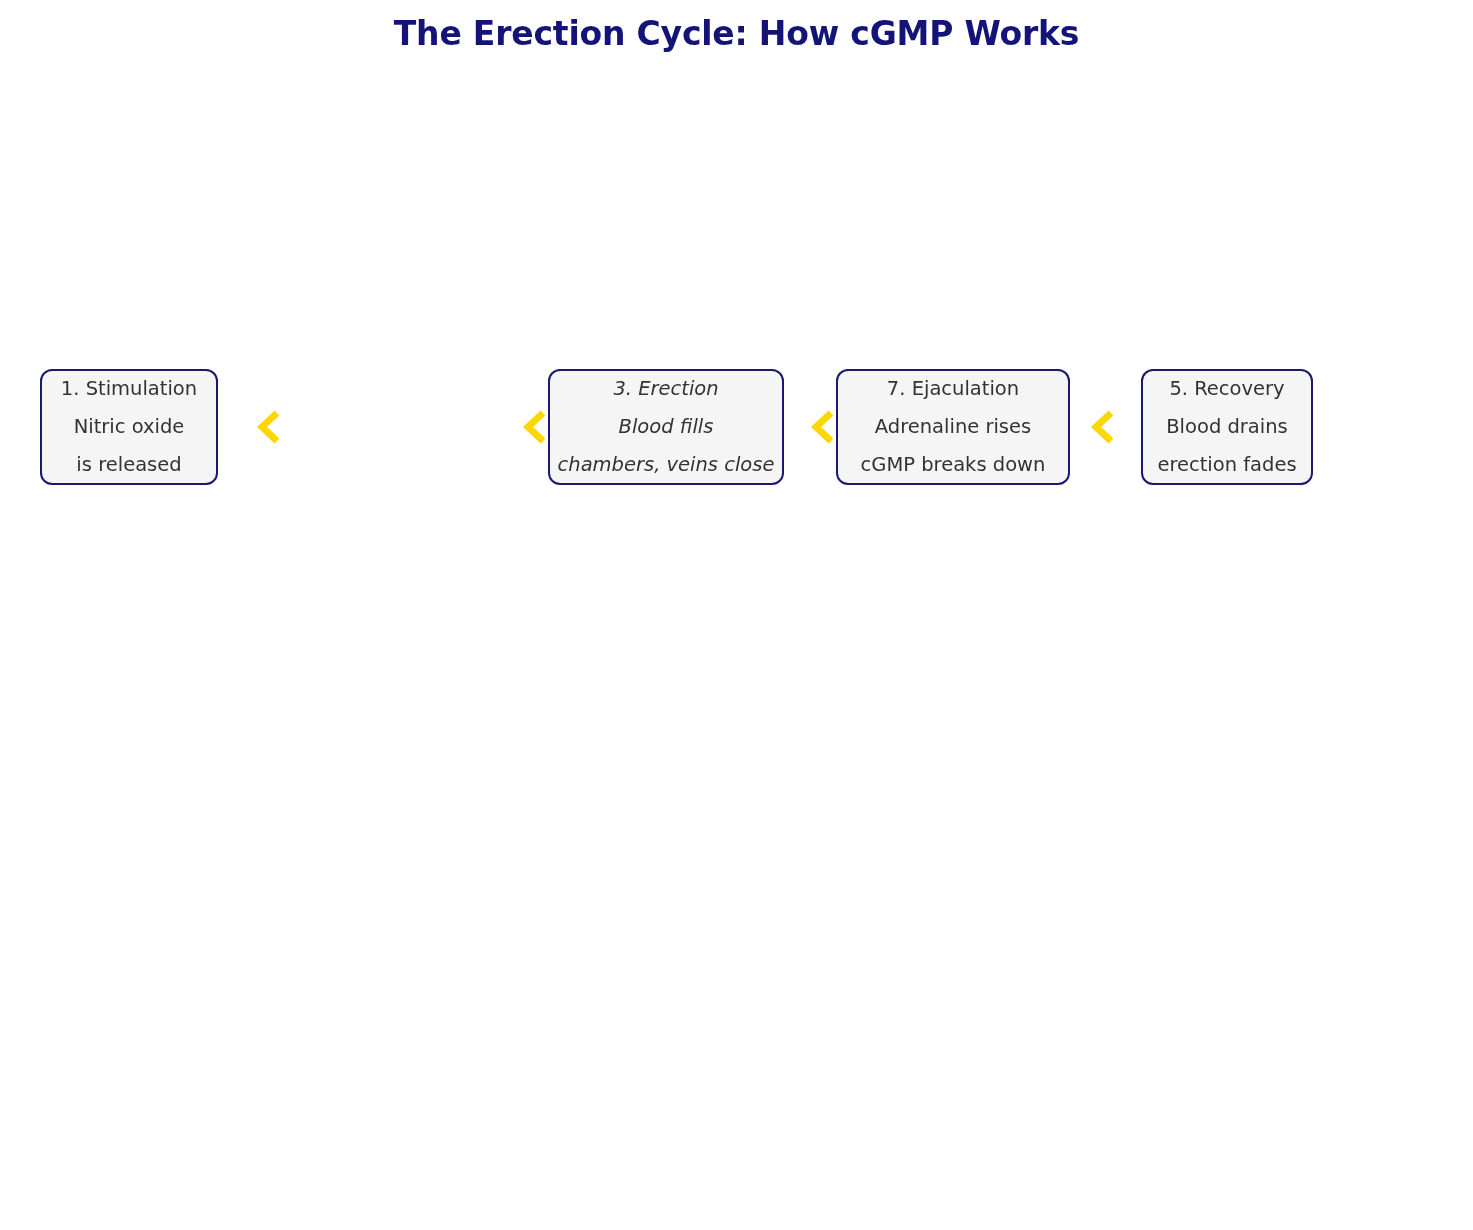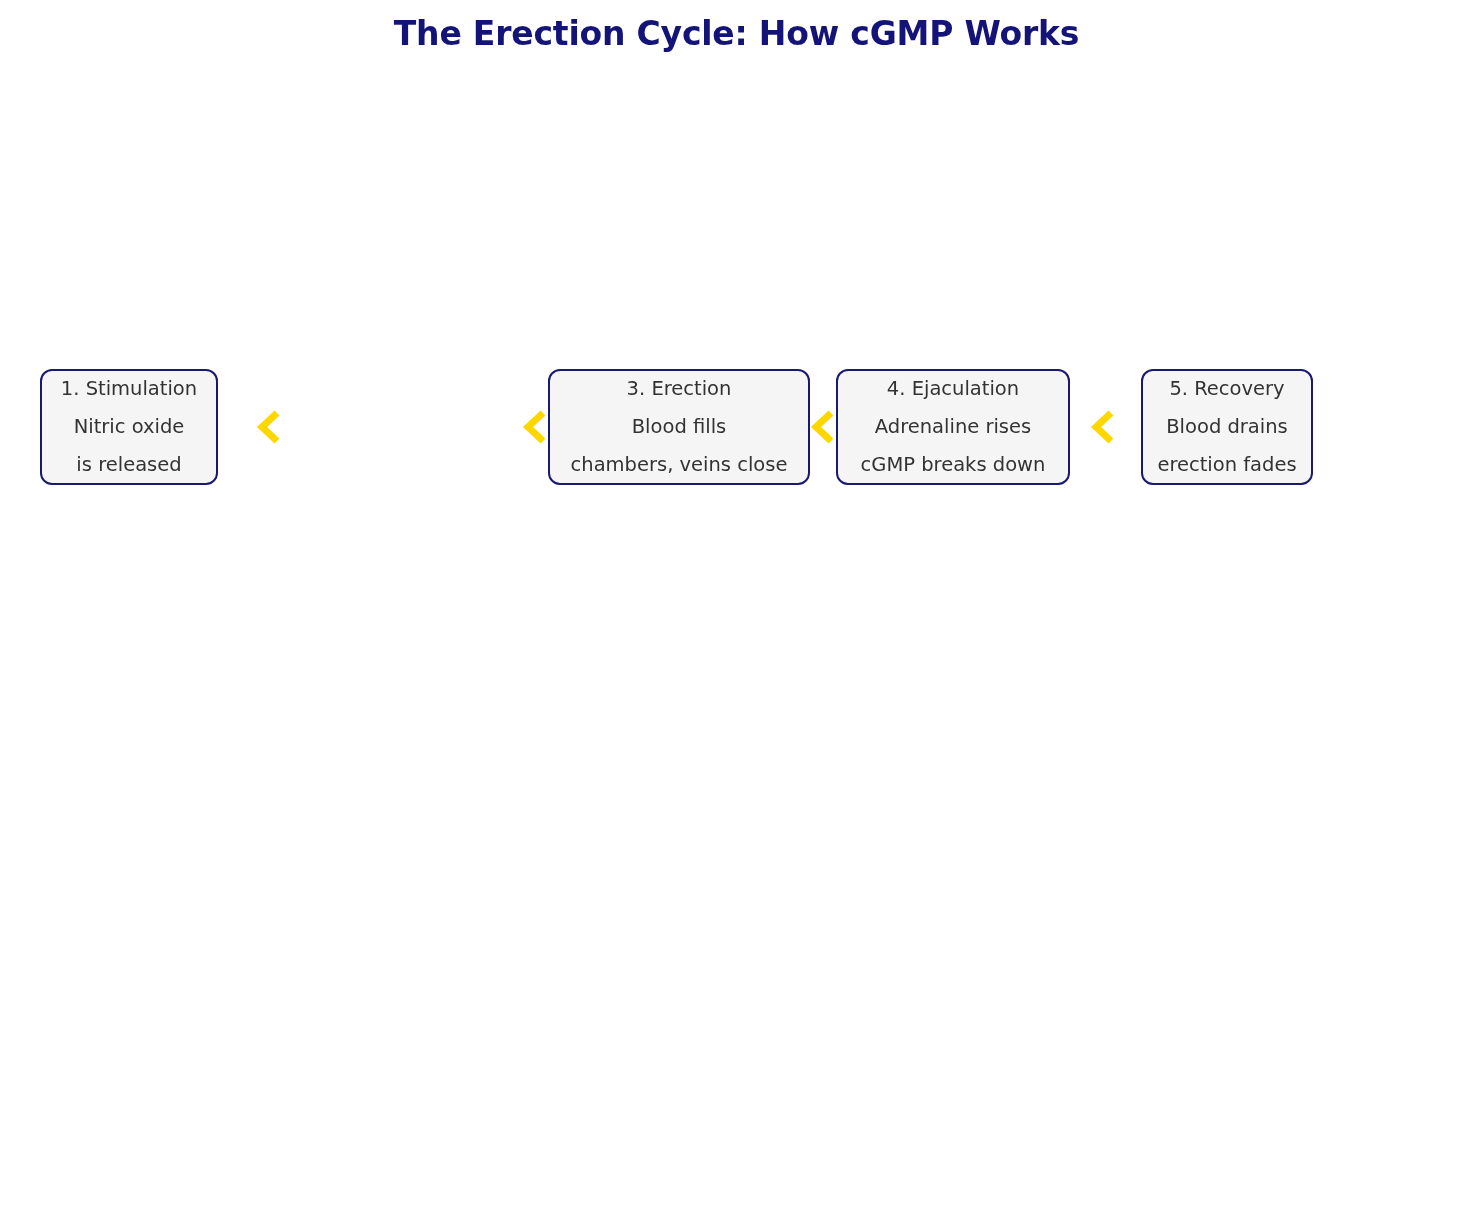--- a/index.html
+++ b/index.html
@@ -59,21 +59,21 @@
     font-size: 19.5px;
     line-height: 38px;
     color: #333333;
     white-space: pre-line;
     padding: 0 6px;
   }
 
   
   .node-1 { left: 40px;   width: 178px; }
   .node-2 { left: 293px;  width: 221px; }
-  .node-3 { left: 548px;  width: 262px; }
+  .node-3 { left: 548px;  width: 236px; font-style: italic; }
   .node-4 { left: 836px;  width: 234px; }
   .node-5 { left: 1141px; width: 172px; }
 
   
   .flow-arrow {
     position: absolute;
     top: 40px;
     width: 34px;
     height: 36px;
     z-index: 1;
@@ -133,21 +133,21 @@
   </div>
 
 
   <div class="flow-node node-3">
     <span class="flow-node-label">3. Erection
 Blood fills
 chambers, veins close</span>
   </div>
 
   <div class="flow-node node-4">
-    <span class="flow-node-label">4. Ejaculation
+    <span class="flow-node-label">7. Ejaculation
 Adrenaline rises
 cGMP breaks down</span>
   </div>
 
   <div class="flow-node node-5">
     <span class="flow-node-label">5. Recovery
 Blood drains
 erection fades</span>
   </div>
 </div>

